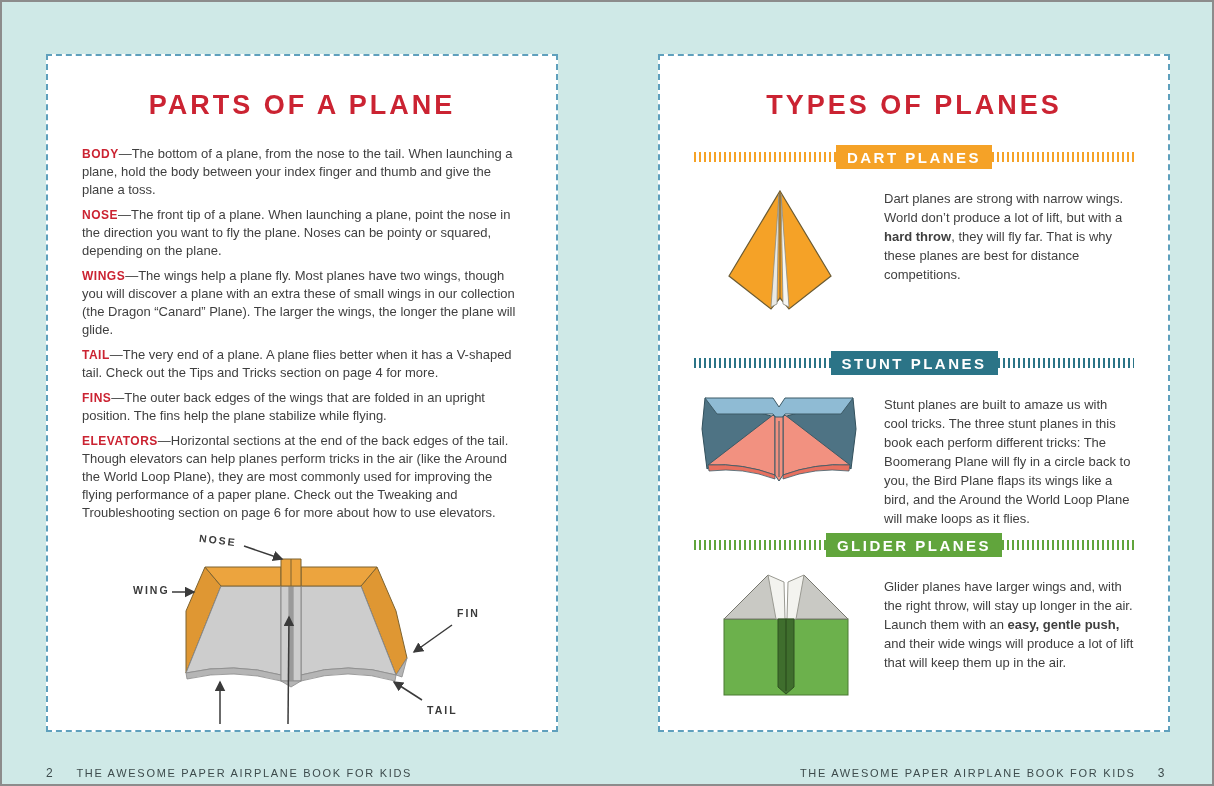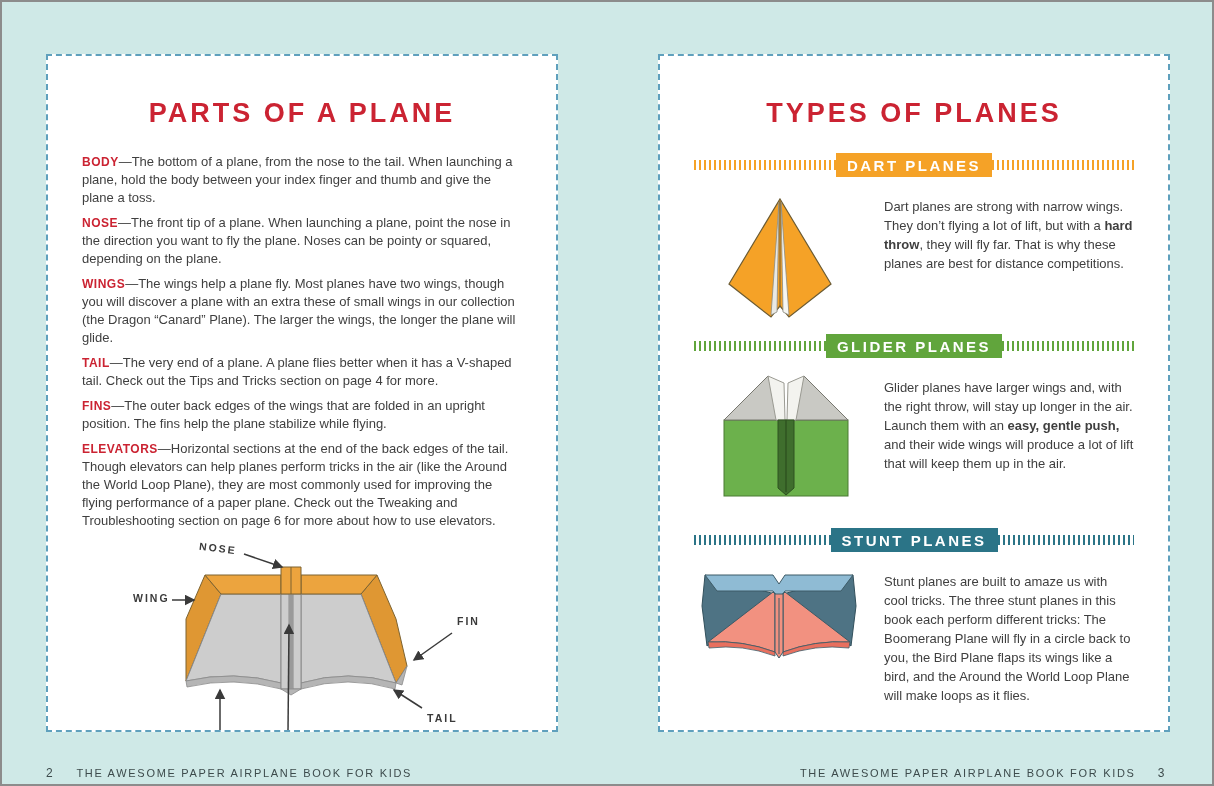--- a/index.html
+++ b/index.html
@@ -11,21 +11,21 @@
   }
   .canvas{
     position:absolute;left:2px;top:2px;right:2px;bottom:2px;
     background:var(--canvas-bg,#cfe9e7);
   }
   .page{
     position:absolute;top:52px;width:512px;height:678px;
     background:#fff;
     border:2px dashed var(--page-border,#5fa0bd);
     box-sizing:border-box;
-    padding:36px 34px;
+    padding:28px 34px;
     overflow:hidden;
   }
   #left-page{left:44px;}
   #right-page{left:656px;}
   .page h1{
     margin:6px 0 24px;
     text-align:center;
     color:var(--accent-red,#cb2332);
     font-size:27px;
     letter-spacing:3px;
@@ -158,43 +158,21 @@
       </div>
       <div class="section-body">
         <div class="illo">
           <svg width="110" height="140" viewBox="0 0 110 140">
             <polygon class="da-o" points="55,10 106,95 64,128 55,117 46,128 4,95"></polygon>
             <polygon class="da-w1" points="54,13 46,126 52,123"></polygon>
             <polygon class="da-w2" points="56,13 64,126 58,123"></polygon>
             <line x1="55" y1="12" x2="55" y2="117" stroke="#6b5b33" stroke-width="1"></line>
           </svg>
         </div>
-        <p class="sectext"><span>Dart planes are strong with narrow wings. They don’t flying a lot of lift, but with a </span><b>hard throw</b><span>, they will fly far. That is why these planes are best for distance competitions.</span></p>
-      </div>
-    </div>
-
-    <div class="section s-glider">
-      <div class="badge-row" style="margin-top:5px;">
-        <div class="ticks"></div>
-        <div class="badge">GLIDER PLANES</div>
-        <div class="ticks"></div>
-      </div>
-      <div class="section-body">
-        <div class="illo">
-          <svg width="144" height="128" viewBox="0 0 144 128">
-            <rect class="gl-body" x="16" y="50" width="124" height="76"></rect>
-            <polygon class="gl-roof" points="16,50 60,6 72,50"></polygon>
-            <polygon class="gl-roof" points="140,50 96,6 84,50"></polygon>
-            <polygon class="gl-white" points="60,6 76,13 77,50 68,50"></polygon>
-            <polygon class="gl-white" points="96,6 80,13 79,50 88,50"></polygon>
-            <path class="gl-fold" d="M70,50 L86,50 L86,118 L78,125 L70,118 Z"></path>
-            <line x1="78" y1="50" x2="78" y2="122" stroke="#2e5220" stroke-width="1.4"></line>
-          </svg>
-        </div>
-        <p class="sectext"><span>Glider planes have larger wings and, with the right throw, will stay up longer in the air. Launch them with an </span><b>easy, gentle push,</b><span> and their wide wings will produce a lot of lift that will keep them up in the air.</span></p>
+        <p class="sectext"><span>Dart planes are strong with narrow wings. World don’t produce a lot of lift, but with a </span><b>hard throw</b><span>, they will fly far. That is why these planes are best for distance competitions.</span></p>
       </div>
     </div>
 
     <div class="section s-stunt">
       <div class="badge-row" style="margin-top:30px;">
         <div class="ticks"></div>
         <div class="badge">STUNT PLANES</div>
         <div class="ticks"></div>
       </div>
       <div class="section-body">
@@ -207,20 +185,42 @@
             <path class="st-sald" d="M13,78 Q48,76 80,88 L80,92 Q48,80 14,84 Z"></path>
             <path class="st-sald" d="M155,78 Q120,76 88,88 L88,92 Q120,80 154,84 Z"></path>
             <path class="st-bl" d="M10,11 L78,11 L84,20 L90,11 L158,11 L146,27 L90,27 L84,34 L78,27 L22,27 Z"></path>
             <path class="st-sal" d="M80,30 L88,30 L88,88 L84,94 L80,88 Z"></path>
             <line x1="84" y1="34" x2="84" y2="90" stroke="#3d5a66" stroke-width="1"></line>
           </svg>
         </div>
         <p class="sectext"><span>Stunt planes are built to amaze us with cool tricks. The three stunt planes in this book each perform different tricks: The Boomerang Plane will fly in a circle back to you, the Bird Plane flaps its wings like a bird, and the Around the World Loop Plane will make loops as it flies.</span></p>
       </div>
     </div>
+
+    <div class="section s-glider">
+      <div class="badge-row" style="margin-top:5px;">
+        <div class="ticks"></div>
+        <div class="badge">GLIDER PLANES</div>
+        <div class="ticks"></div>
+      </div>
+      <div class="section-body">
+        <div class="illo">
+          <svg width="144" height="128" viewBox="0 0 144 128">
+            <rect class="gl-body" x="16" y="50" width="124" height="76"></rect>
+            <polygon class="gl-roof" points="16,50 60,6 72,50"></polygon>
+            <polygon class="gl-roof" points="140,50 96,6 84,50"></polygon>
+            <polygon class="gl-white" points="60,6 76,13 77,50 68,50"></polygon>
+            <polygon class="gl-white" points="96,6 80,13 79,50 88,50"></polygon>
+            <path class="gl-fold" d="M70,50 L86,50 L86,118 L78,125 L70,118 Z"></path>
+            <line x1="78" y1="50" x2="78" y2="122" stroke="#2e5220" stroke-width="1.4"></line>
+          </svg>
+        </div>
+        <p class="sectext"><span>Glider planes have larger wings and, with the right throw, will stay up longer in the air. Launch them with an </span><b>easy, gentle push,</b><span> and their wide wings will produce a lot of lift that will keep them up in the air.</span></p>
+      </div>
+    </div>
   </div>
 
   <div class="footer" id="footer-left">
     <span class="pagenum">2</span><span>THE AWESOME PAPER AIRPLANE BOOK FOR KIDS</span>
   </div>
   <div class="footer" id="footer-right">
     <span>THE AWESOME PAPER AIRPLANE BOOK FOR KIDS</span><span class="pagenum">3</span>
   </div>
 
 </div>

